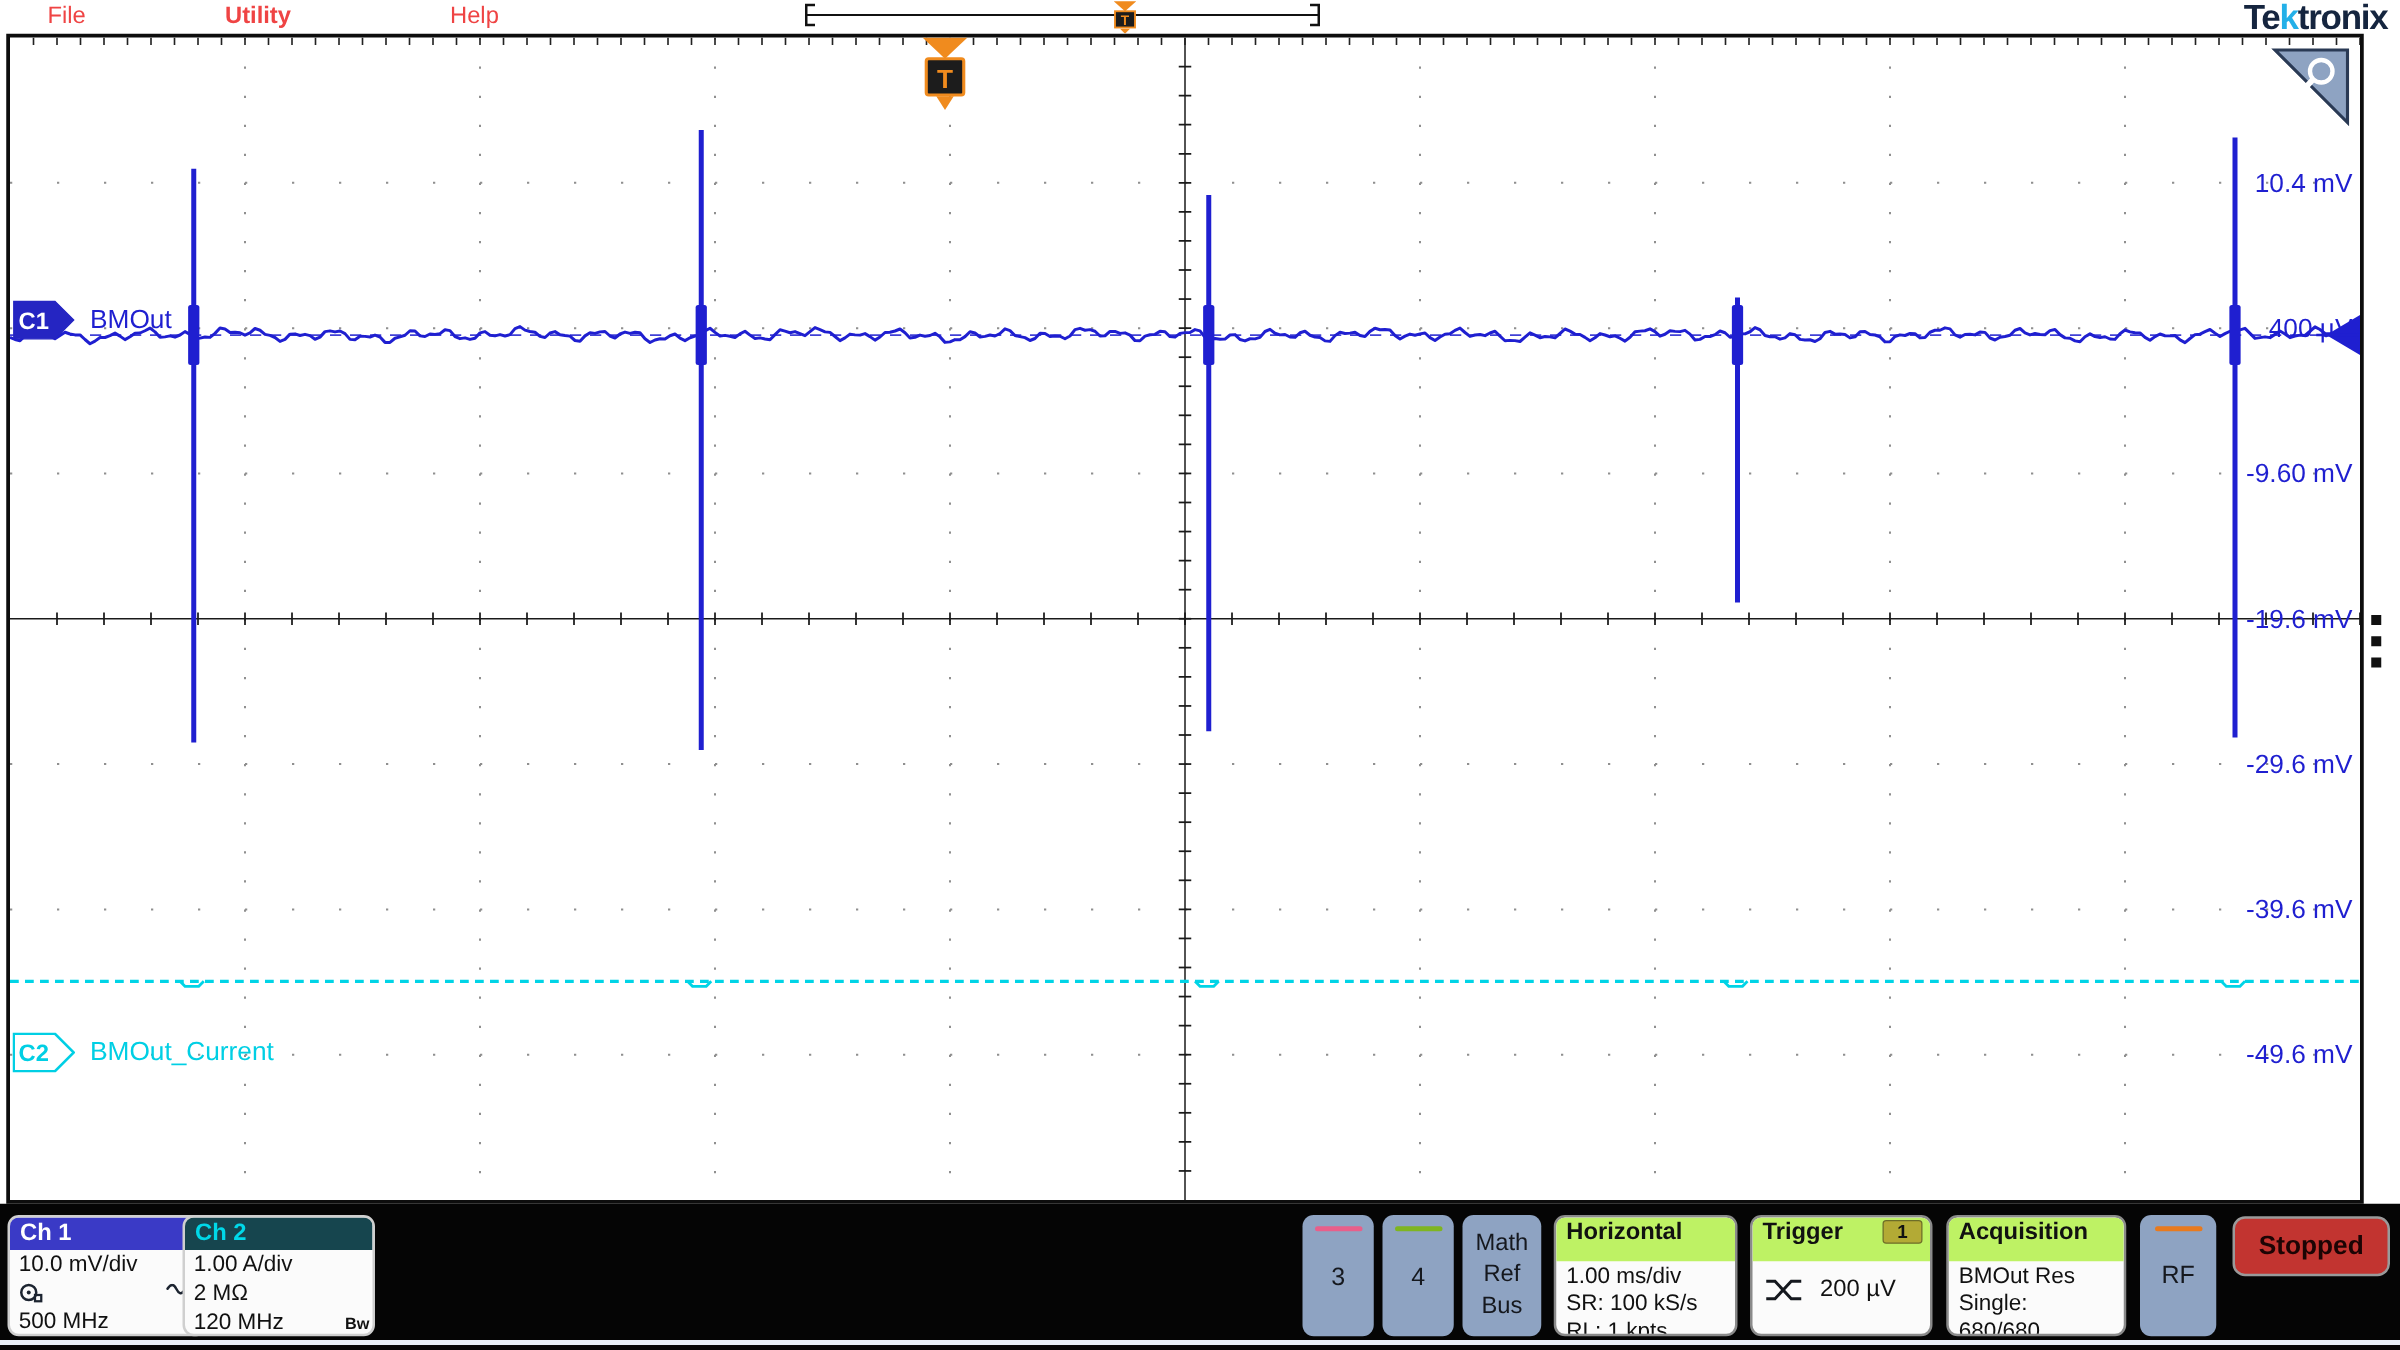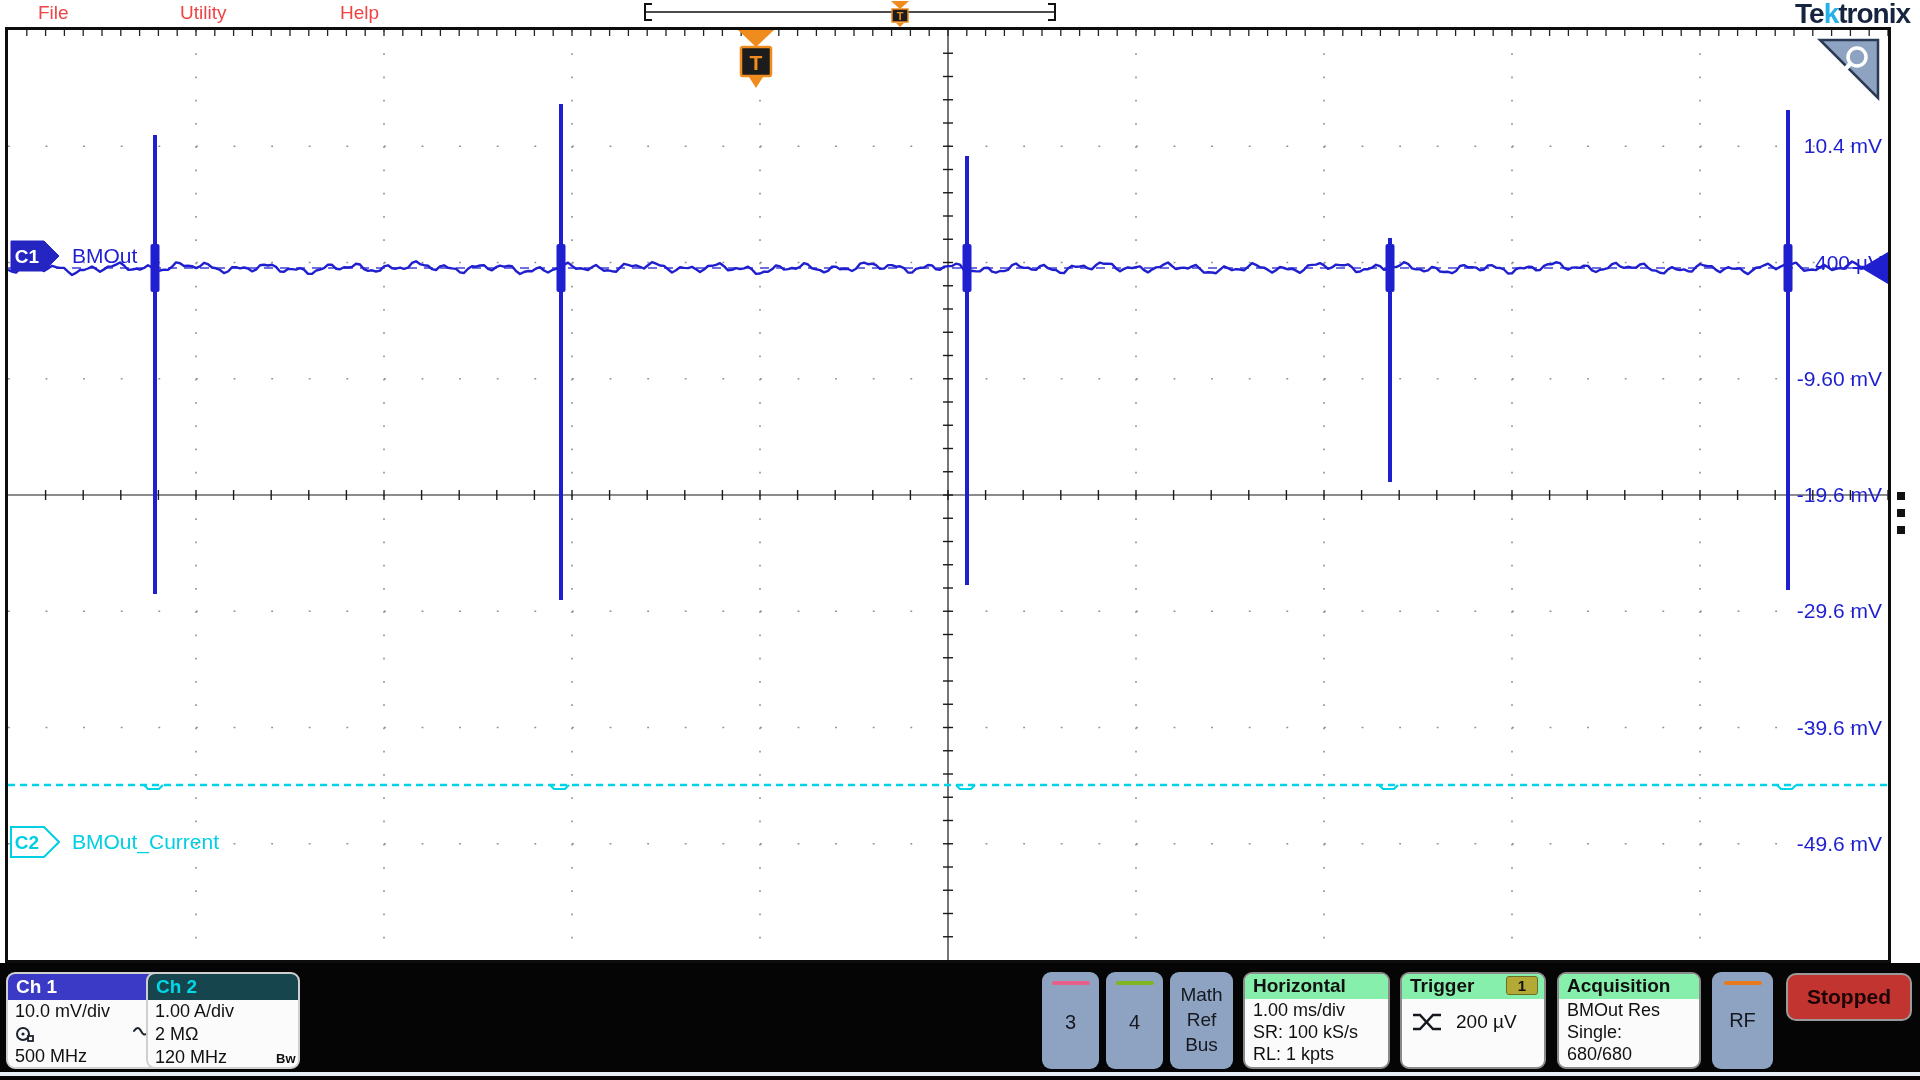--- a/index.html
+++ b/index.html
@@ -2,21 +2,21 @@
 <html><head>
 <meta charset="utf-8">
 <style>
   * { margin:0; padding:0; box-sizing:border-box; }
   html,body { width:1920px; height:1080px; background:#ffffff; overflow:hidden;
               font-family:"Liberation Sans", sans-serif; }
 
   
   #menubar { position:absolute; left:0; top:0; width:1920px; height:27px; background:#fff; }
   .menu-item { position:absolute; top:2px; font-size:19px; color:#ef4444; cursor:default; }
-  #menu-file { left:38px; } #menu-utility { left:180px; } #menu-help { left:340px;text-align:right; }
+  #menu-file { left:38px; } #menu-utility { left:180px;font-weight:bold; } #menu-help { left:360px;text-align:right; }
   #minimap { position:absolute; left:630px; top:0; }
   #logo { position:absolute; right:10px; top:-2px; font-size:28px; font-weight:700;
           letter-spacing:-1px; color:#15253f; }
   #logo .k { color:#24b0e8; }
 
   
   #plot { position:absolute; left:5px; top:27px; width:1886px; height:936px;
           border:3px solid #0d0d0d; background:#fff; }
   #scope { position:absolute; left:0; top:0; }
 
@@ -31,21 +31,21 @@
   #more-dots { position:absolute; left:1897px; top:492px; width:10px; display:flex;
                flex-direction:column; gap:9px; }
   #more-dots i { width:8px; height:8px; background:#111; display:block; }
 
   
   #bottombar { position:absolute; left:0; top:963px; width:1920px; height:117px; background:#050505; }
   #bottom-edge-line { position:absolute; left:0; top:109px; width:1920px; height:4px; background:#e8eef6; }
 
   .panel { position:absolute; top:9px; height:97px; background:#fbfbfb; border:2px solid #8a8a8a;
            border-radius:9px; overflow:hidden; }
-  .panel .phead { height:25px; background:#86efac; font-size:19px; font-weight:700; color:#111;
+  .panel .phead { height:35px; background:#bef264; font-size:19px; font-weight:700; color:#111;
                   padding:1px 0 0 8px; position:relative; }
   .panel .prow { font-size:18px; color:#111; padding-left:8px; line-height:22px; white-space:nowrap; }
 
   .chpanel { position:absolute; top:9px; height:97px; background:#fbfbfb; border:2px solid #cfcfcf;
              border-radius:9px; overflow:hidden; }
   .chpanel .chhead { height:26px; font-size:19px; font-weight:700; padding:2px 0 0 8px; }
   #ch1-panel { left:6px; width:160px; }
   #ch1-panel .chhead { background:#3a3ac6; color:#ffffff; }
   #ch2-panel { left:146px; width:154px; }
   #ch2-panel .chhead { background:#16454e; color:#00d8e8; }

